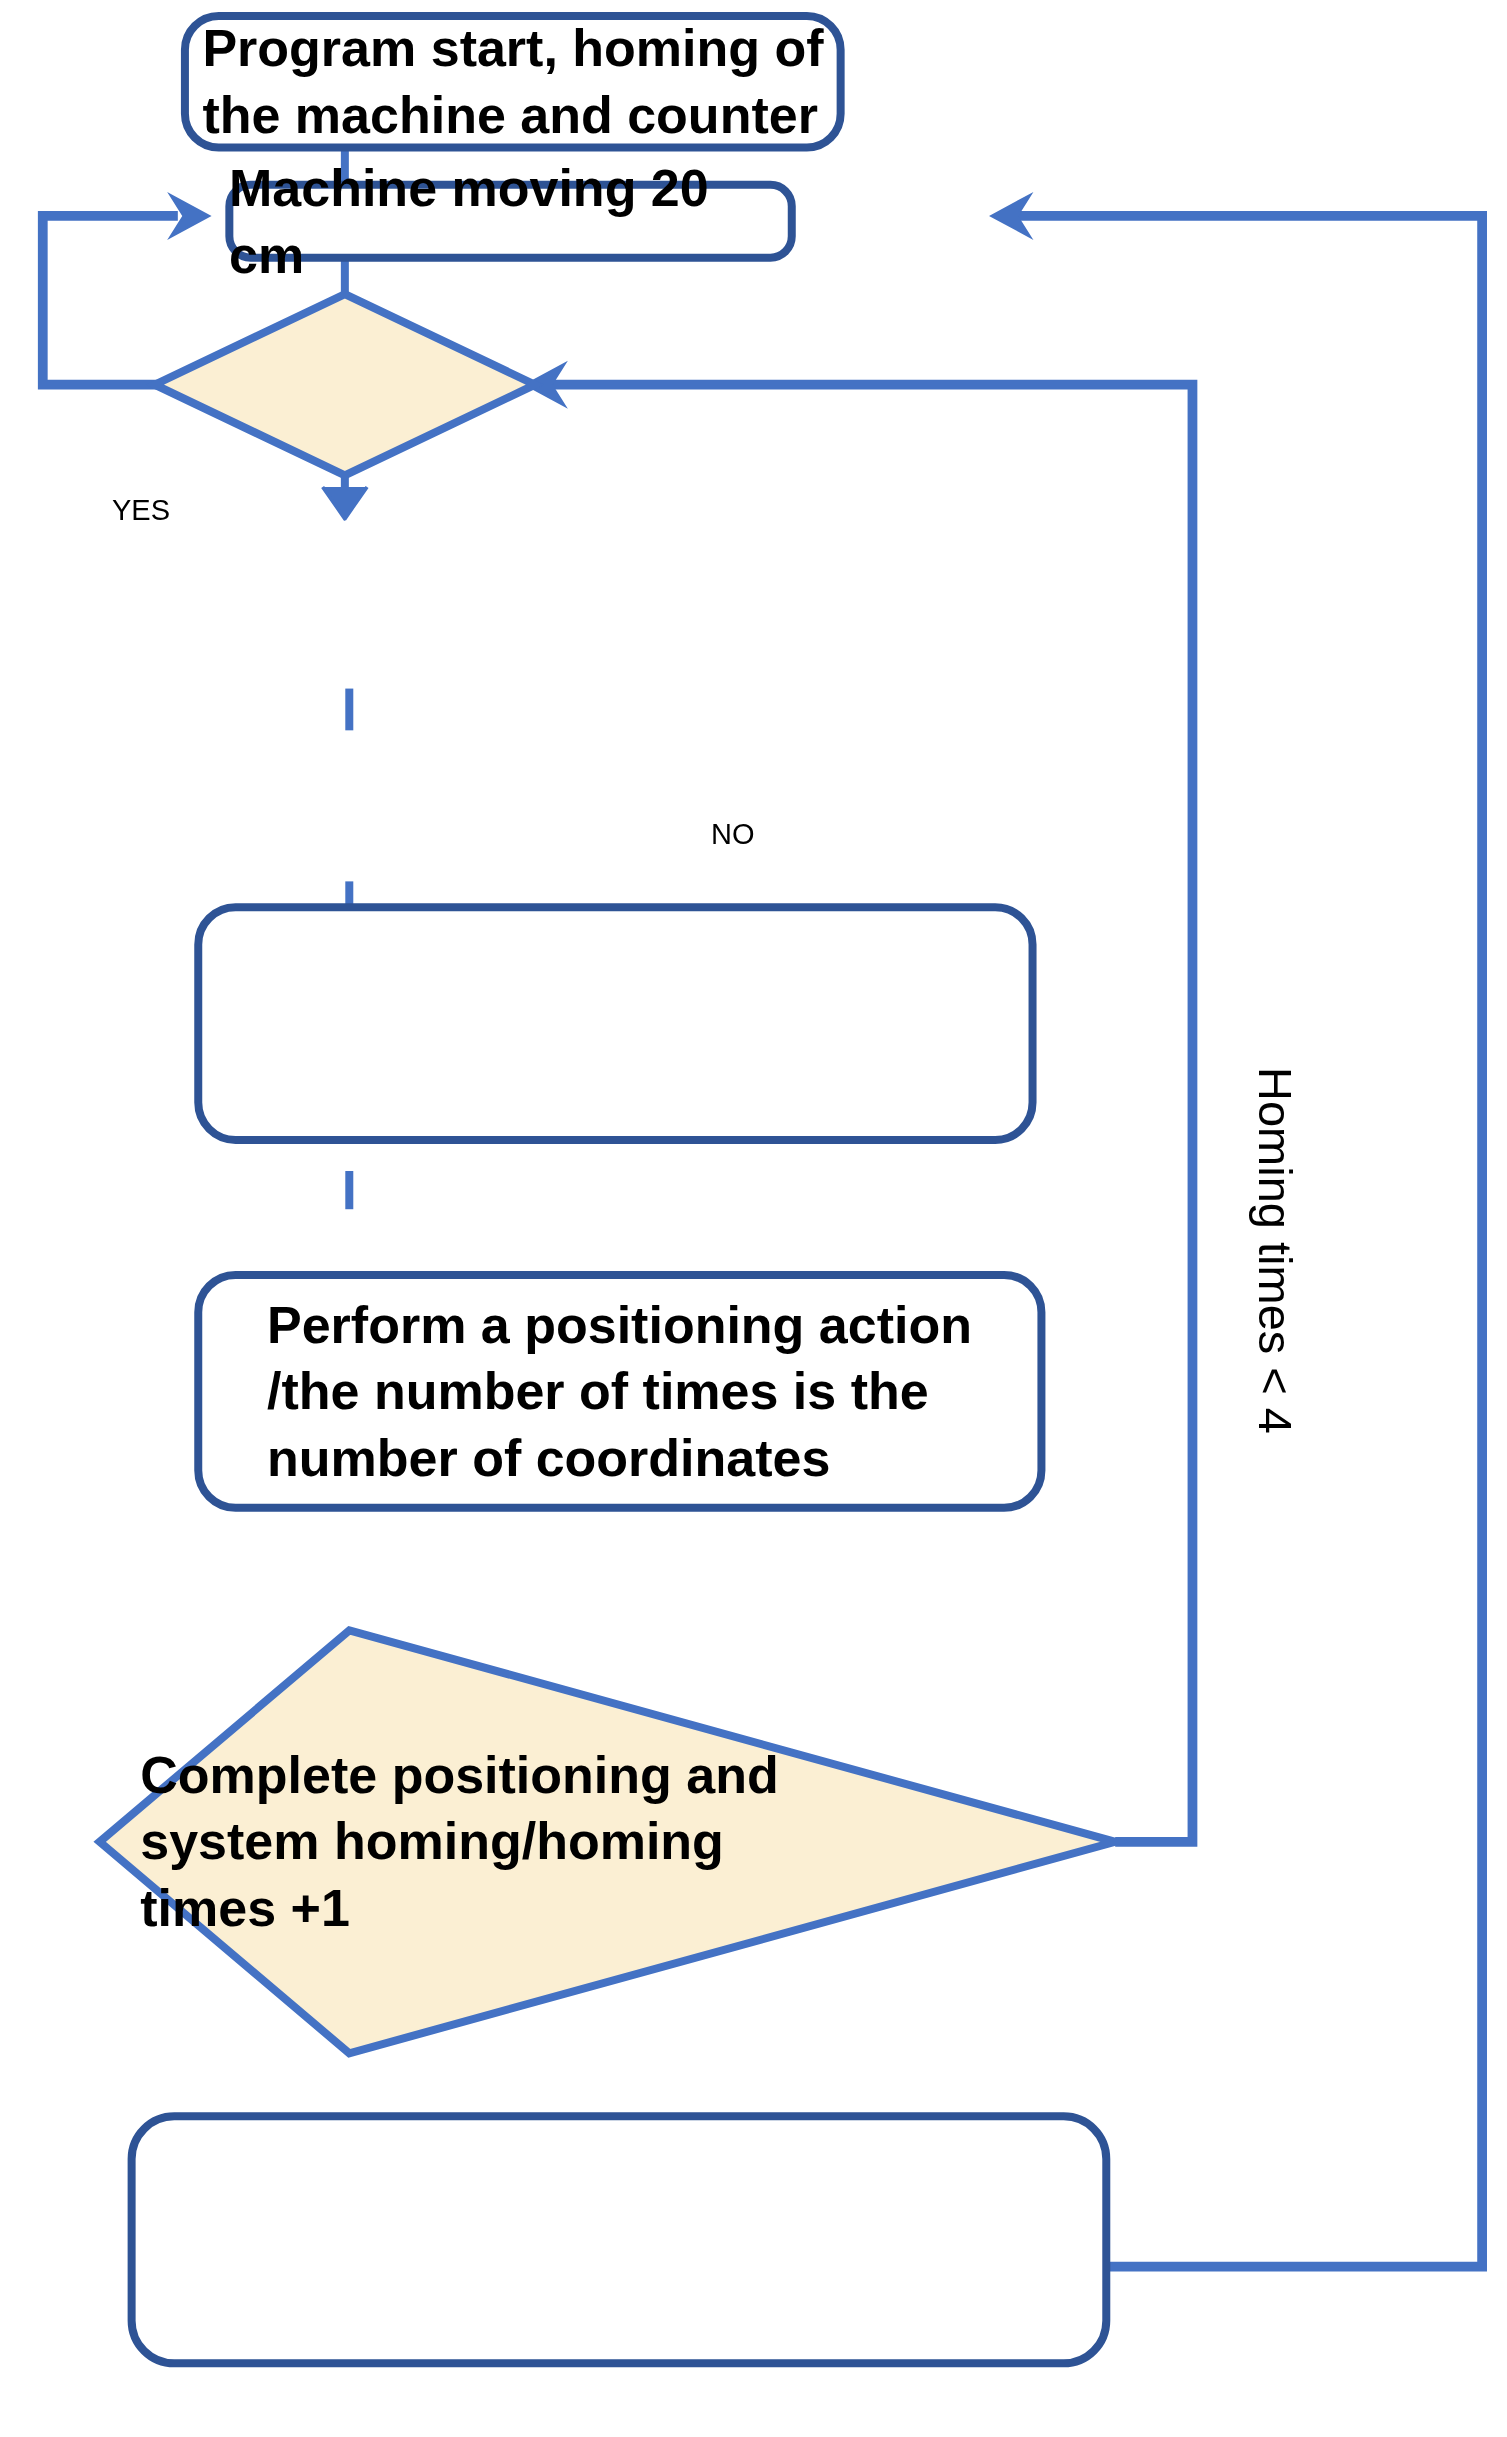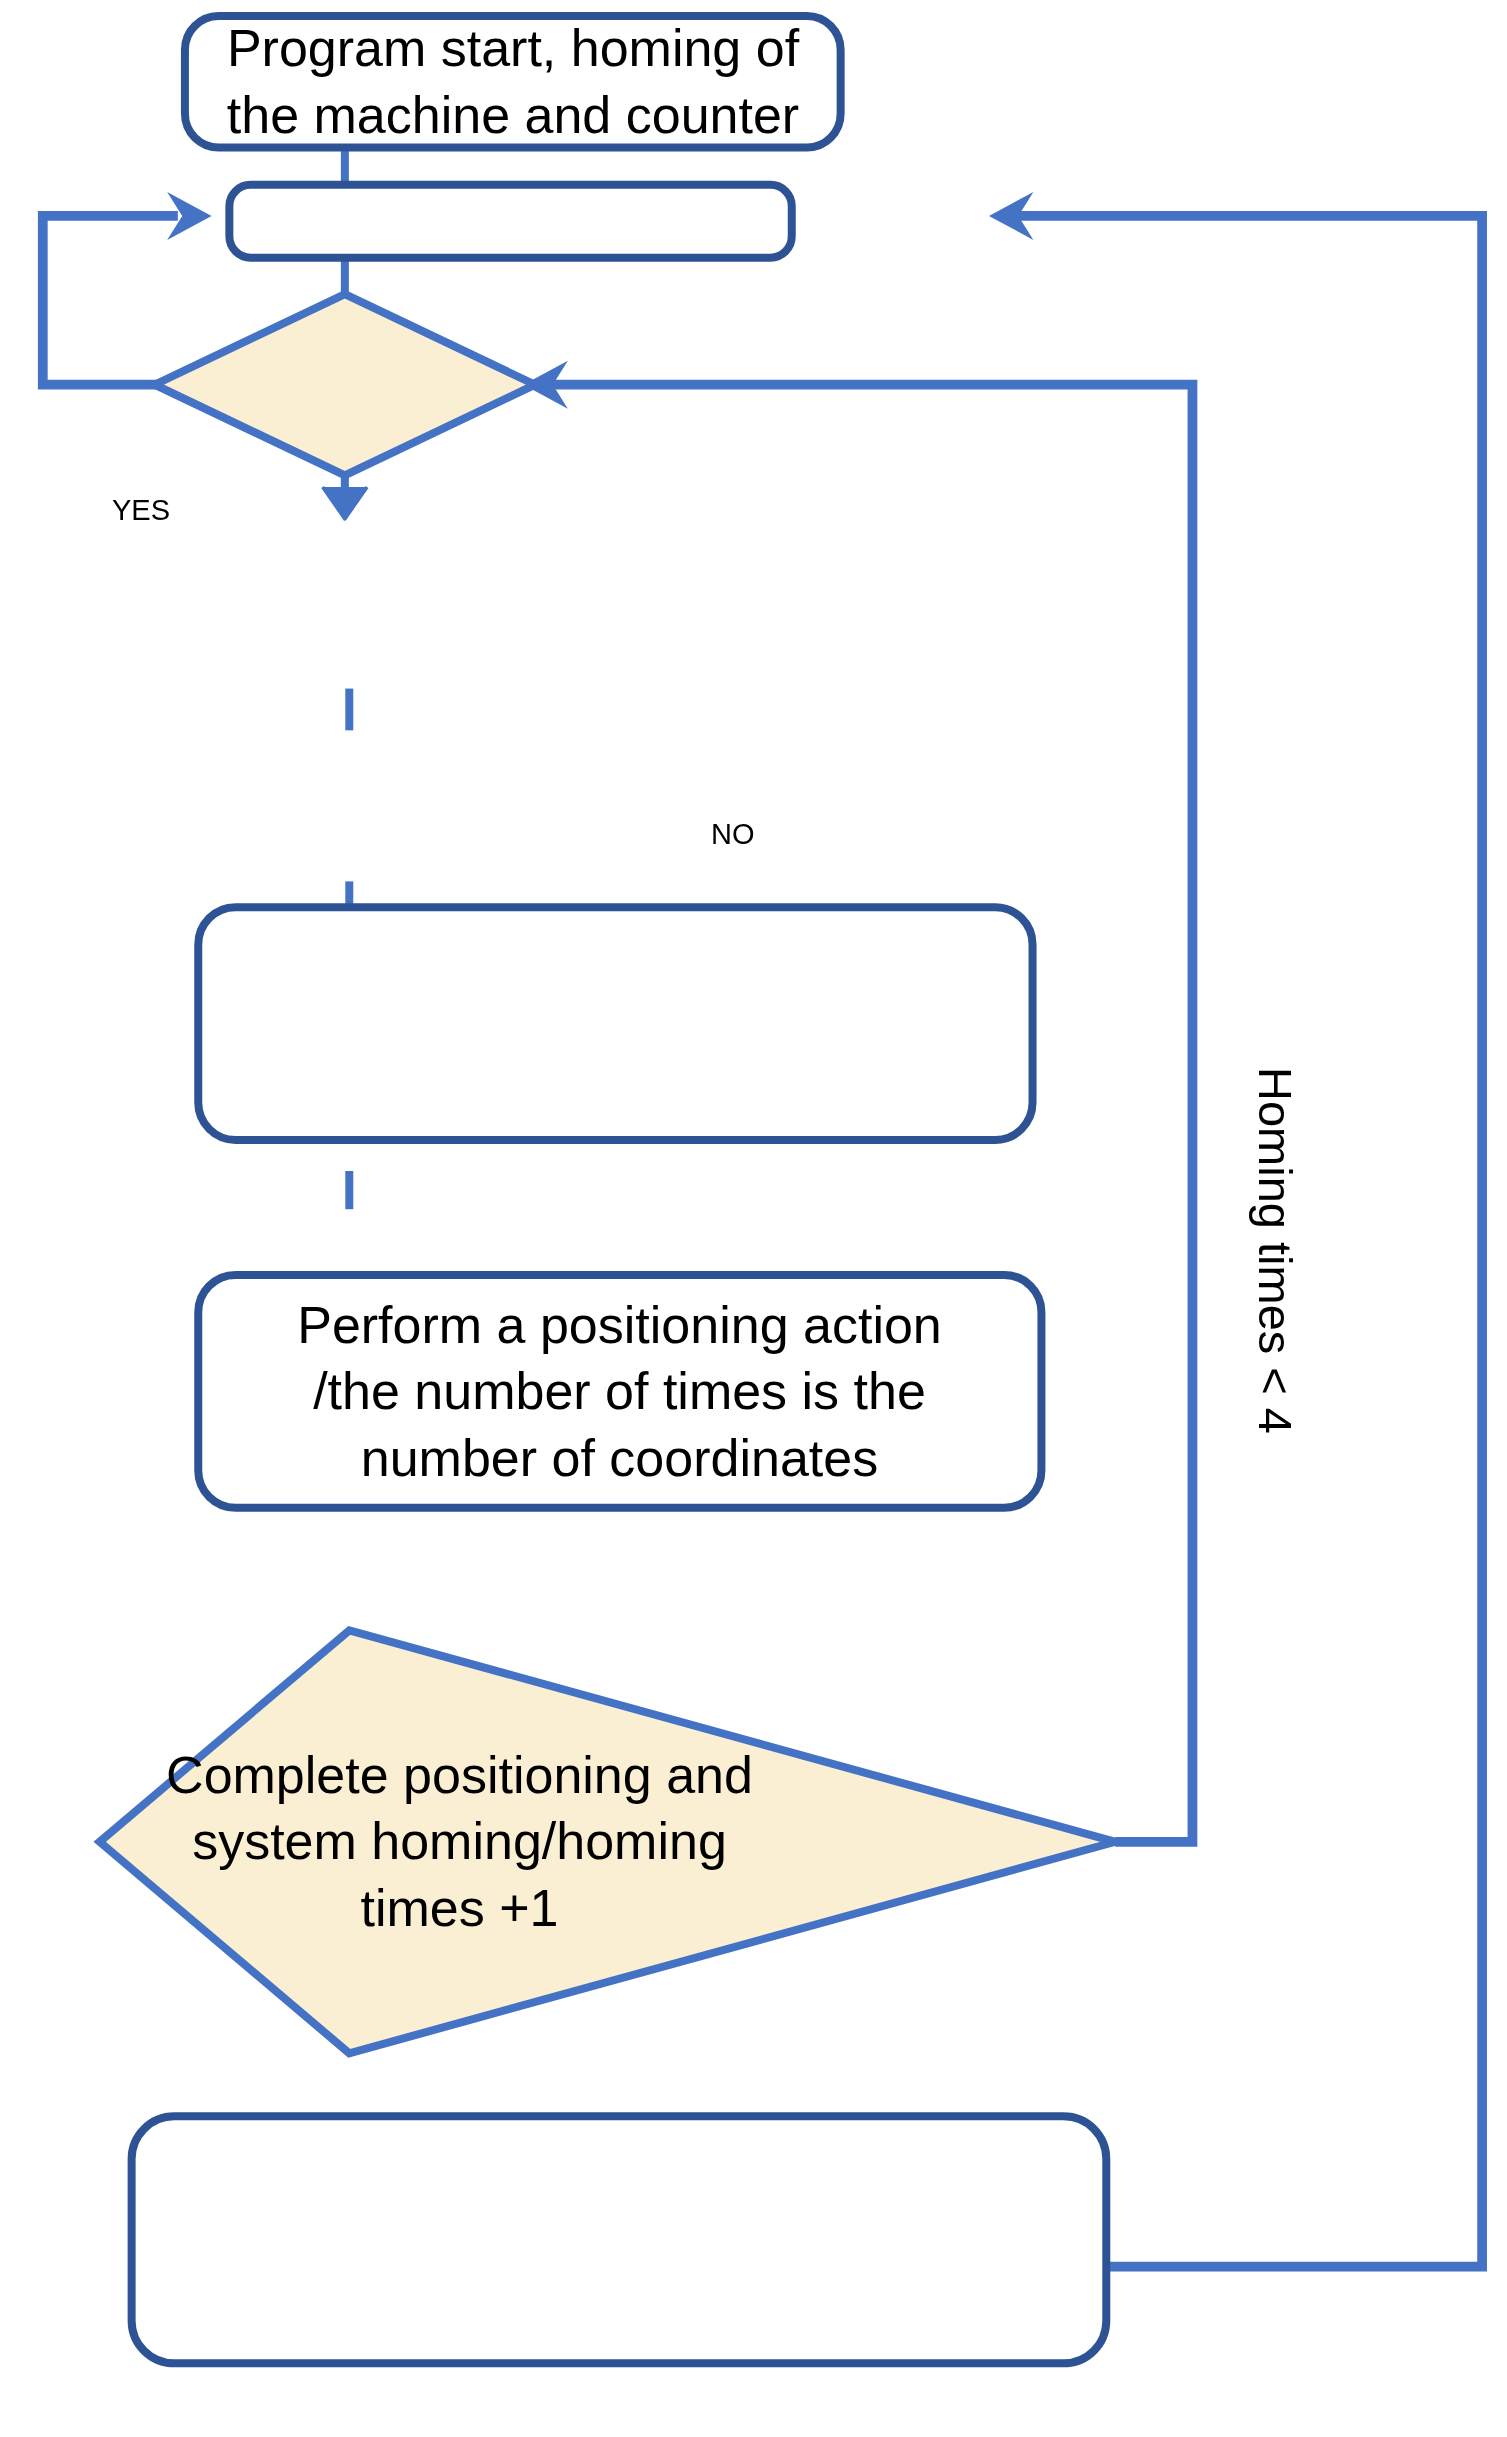--- a/index.html
+++ b/index.html
@@ -23,26 +23,26 @@
     top: 0;
     left: 0;
     width: 1508px;
     height: 2438px;
   }
   .node-text {
     position: absolute;
     display: flex;
     align-items: center;
     justify-content: center;
-    text-align: center;
     color: #000000;
     font-family: "Liberation Sans", sans-serif;
     line-height: 1.28;
     pointer-events: none;
     white-space: pre-line;
+    font-weight: bold;
   }
   .proc-text { font-size: 52px; }
   .dec-text  { font-size: 52px; }
   .edge-label {
     position: absolute;
     color: #000000;
     font-family: "Liberation Sans", sans-serif;
     font-size: 29px;
     white-space: nowrap;
   }
@@ -120,20 +120,21 @@
     <rect x="148" y="2382" width="1097" height="278" rx="48" ry="48" fill="#FFFFFF" stroke="#2E5395" stroke-width="9"></rect>
 
     <polygon points="388,331 602,433 388,535 174,433" fill="#FBEFD3" stroke="#4472C4" stroke-width="9" stroke-linejoin="miter"></polygon>
 
     <polygon points="393,1835 1255,2073 393,2311 112,2073" fill="#FBEFD3" stroke="#4472C4" stroke-width="9" stroke-linejoin="miter"></polygon>
   </svg>
 
   <div class="node-text proc-text" style="left:185px; top:16px; width:656px; height:131px;">Program start, homing of
 the machine and counter</div>
 
+  <div class="node-text proc-text" style="left:229px; top:185px; width:562px; height:73px;">Machine moving 20 cm</div>
 
 
 
   <div class="node-text proc-text" style="left:198px; top:1275px; width:843px; height:233px;">Perform a positioning action
 /the number of times is the
 number of coordinates</div>
 
   <div class="node-text dec-text" style="left:131px; top:1735px; width:657px; height:213px;">Complete positioning and
 system homing/homing
 times +1</div>

